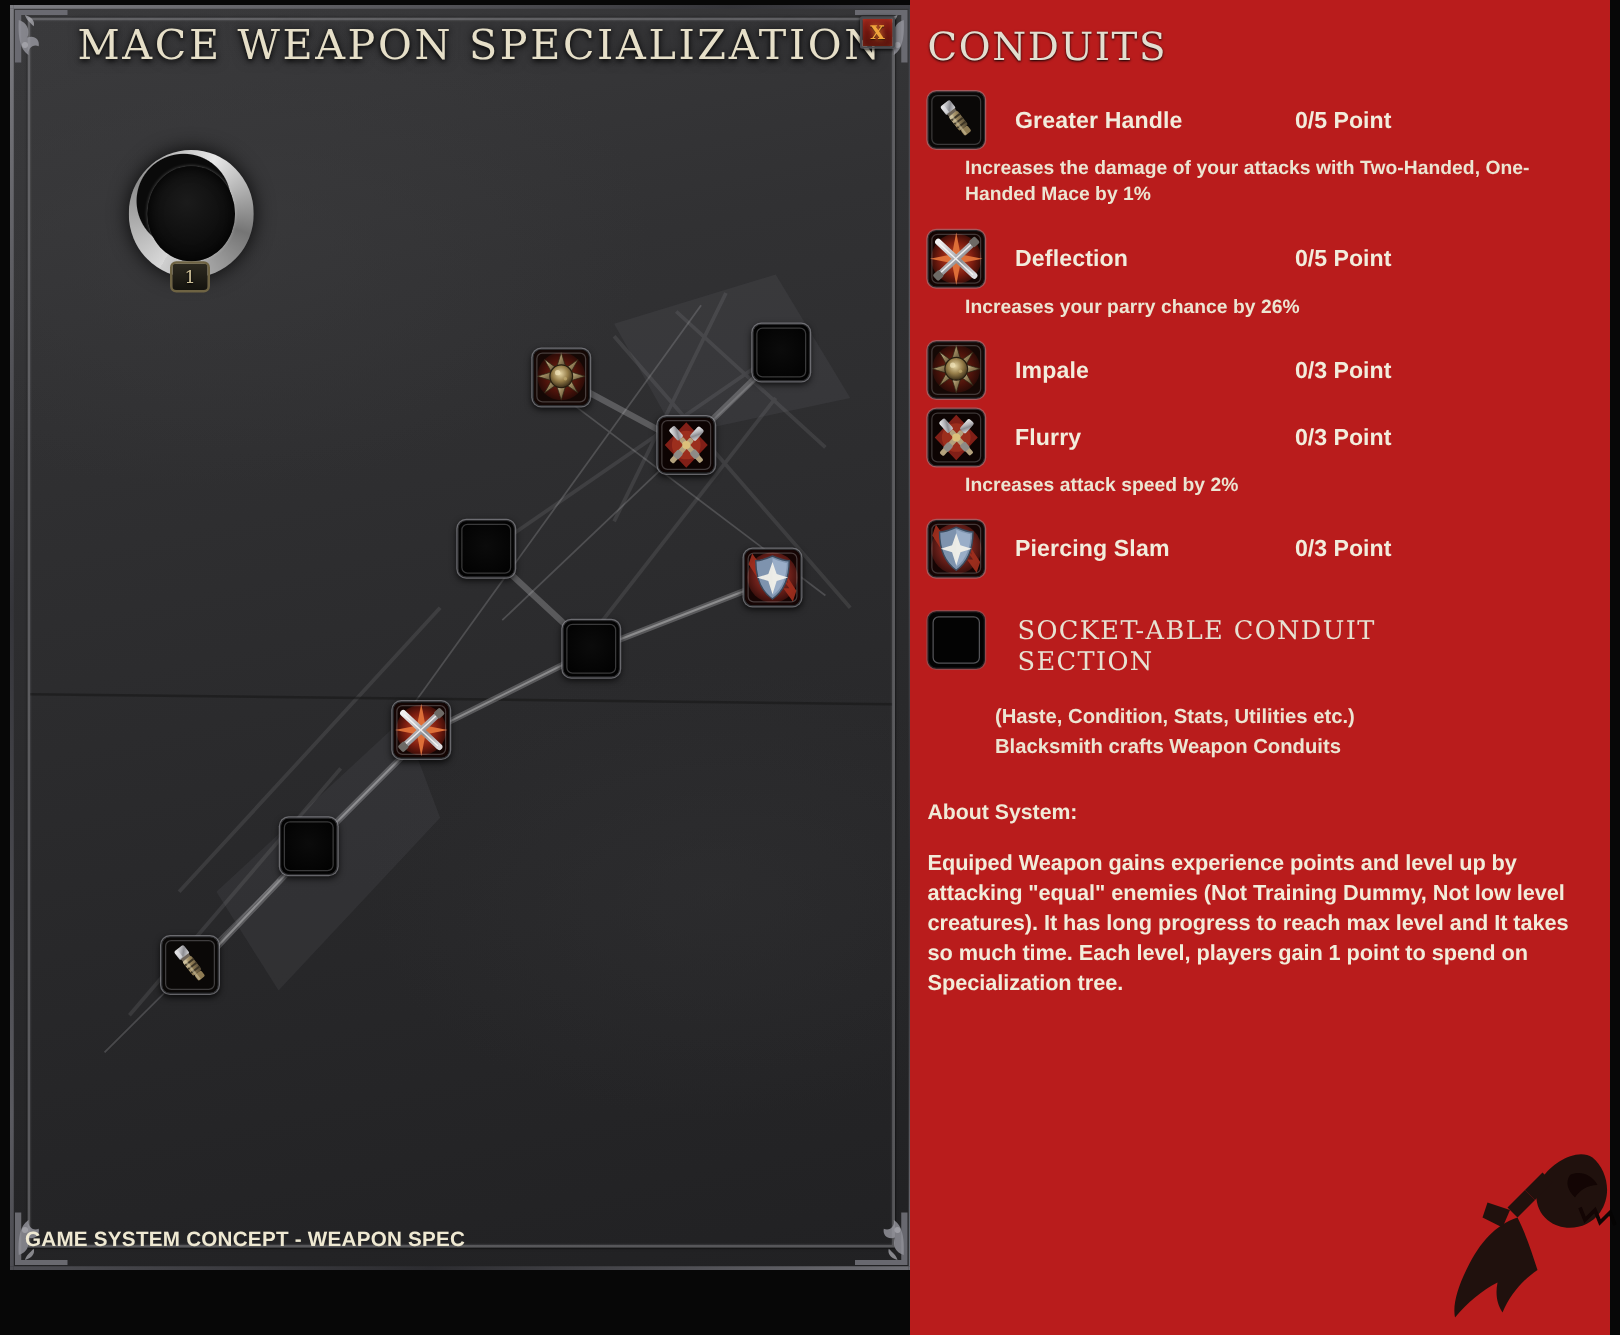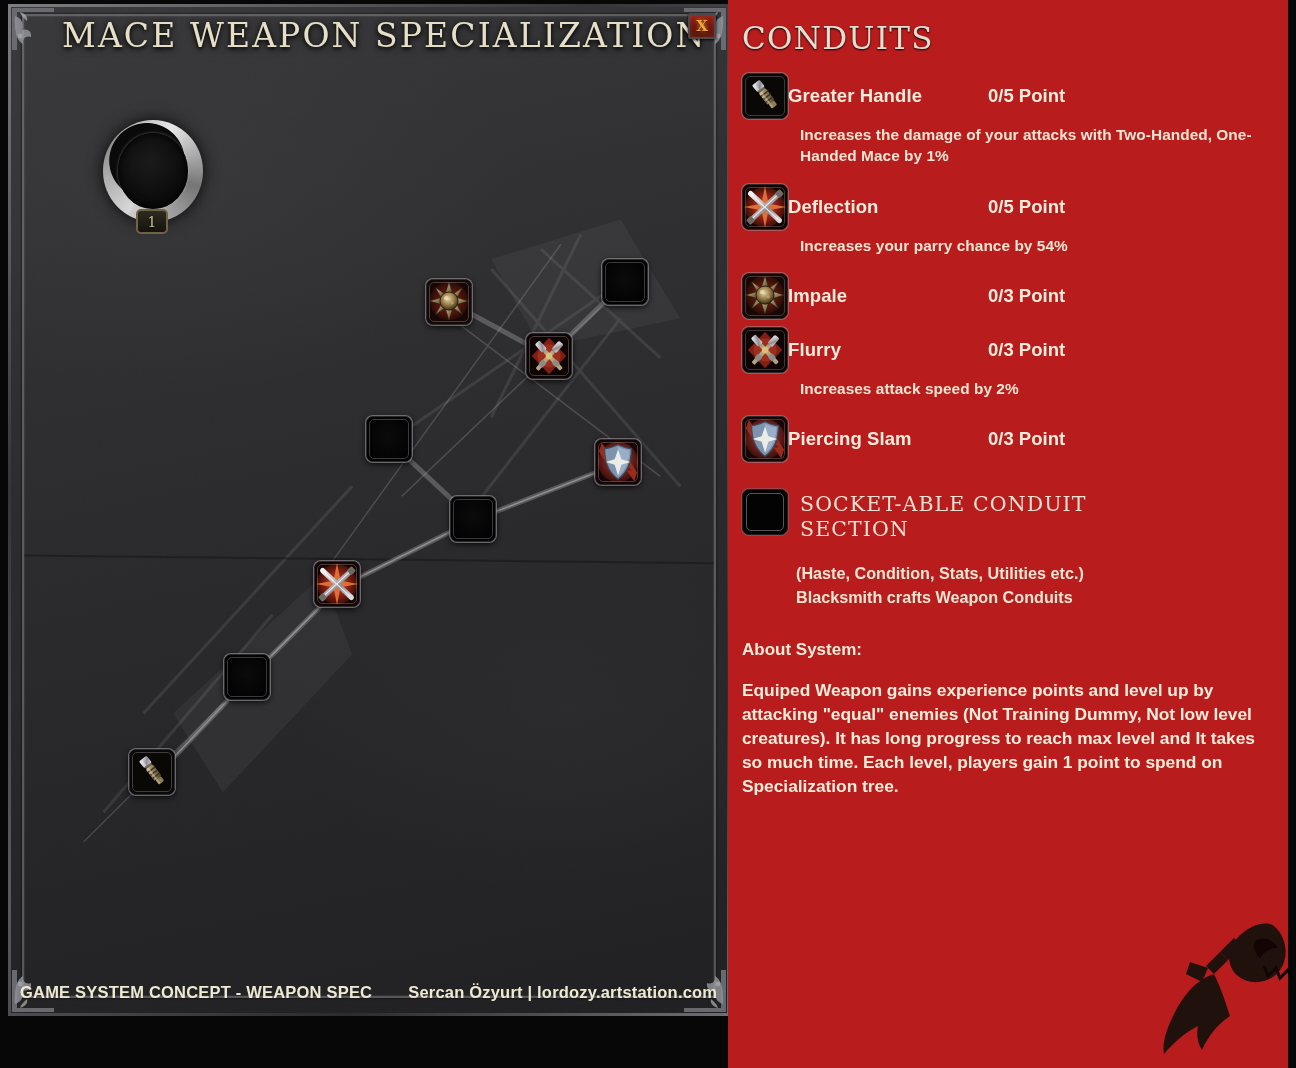--- a/index.html
+++ b/index.html
@@ -128,41 +128,41 @@
     background:#b91c1c; padding:14px 18px 16px 10px;
   }
   .side-title {
     font-family:"DejaVu Serif", serif; font-size:31px; letter-spacing:1.3px;
     color:#e3ded0; font-variant:small-caps; margin:6px 0 14px 4px;
     text-shadow:0 1px 2px #000;
   }
   .conduit {
     position:relative; margin:0 0 2px 4px; padding-left:0;
   }
-  .conduit-row { display:flex; align-items:center; gap:0; height:52px; }
+  .conduit-row { display:flex; align-items:center; gap:24px; height:52px; }
   .c-icon {
     position:relative; width:46px; height:46px; flex:0 0 46px;
     border-radius:7px; border:1.5px solid #2a2a2c; background:#050505;
     box-shadow:0 0 0 1px rgba(150,150,156,.5); overflow:hidden; cursor:pointer;
   }
   .c-icon::after {
     content:""; position:absolute; inset:2px; border-radius:5px;
     border:1px solid rgba(200,200,206,.26); pointer-events:none;
   }
   .c-name {
     font-size:18.5px; font-weight:bold; color:#f2ecdc; width:200px;
     letter-spacing:.1px;
   }
   .c-points { font-size:18.5px; font-weight:bold; color:#f2ecdc; }
   .c-desc {
     font-size:15.4px; font-weight:bold; color:#ece5d2; line-height:1.38;
-    margin:2px 0 14px 58px; letter-spacing:.05px;
-  }
-
-  .socket-block { margin:24px 0 0 4px; display:flex; gap:12px; align-items:flex-start; }
+    margin:2px 0 14px 30px; letter-spacing:.05px;
+  }
+
+  .socket-block { margin:24px 0 0 4px; display:flex; gap:26px; align-items:flex-start; }
   .socket-square {
     width:46px; height:46px; flex:0 0 46px; border-radius:7px;
     border:1.5px solid #1d1d1f; background:#030303;
     box-shadow:0 0 0 1px rgba(120,120,126,.45);
     position:relative;
   }
   .socket-square::after {
     content:""; position:absolute; inset:3px; border-radius:5px;
     border:1px solid rgba(185,185,192,.45);
   }
@@ -435,21 +435,20 @@
           <span class="ico">
             <svg viewBox="0 0 46 46">
               <use href="#art-handle"></use>
             </svg>
           </span>
         </div>
       </div>
 
     <div class="footer">
       <span>GAME SYSTEM CONCEPT - WEAPON SPEC</span>
-      <span class="credit">Sercan Özyurt | lordozy.artstation.com</span>
     </div>
   </div>
 
   <div class="side">
     <div class="side-title">CONDUITS</div>
 
     <div id="conduit-list">
         <div class="conduit">
           <div class="conduit-row">
             <div class="c-icon">
@@ -469,21 +468,21 @@
             <div class="c-icon">
               <span class="ico">
                 <svg viewBox="0 0 46 46">
                   <use href="#art-deflect"></use>
                 </svg>
               </span>
             </div>
             <div class="c-name">Deflection</div>
             <div class="c-points">0/5 Point</div>
           </div>
-          <div class="c-desc">Increases your parry chance by 54%</div>
+          <div class="c-desc">Increases your parry chance by 26%</div>
         </div>
         <div class="conduit">
           <div class="conduit-row">
             <div class="c-icon">
               <span class="ico">
                 <svg viewBox="0 0 46 46">
                   <use href="#art-impale"></use>
                 </svg>
               </span>
             </div>

